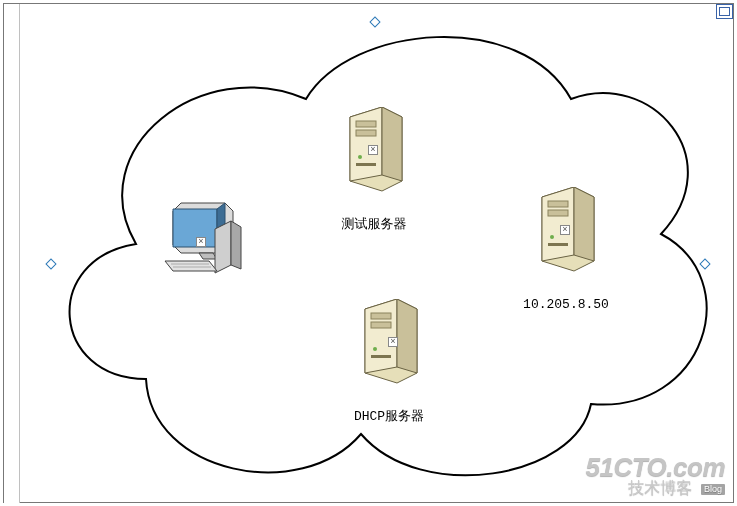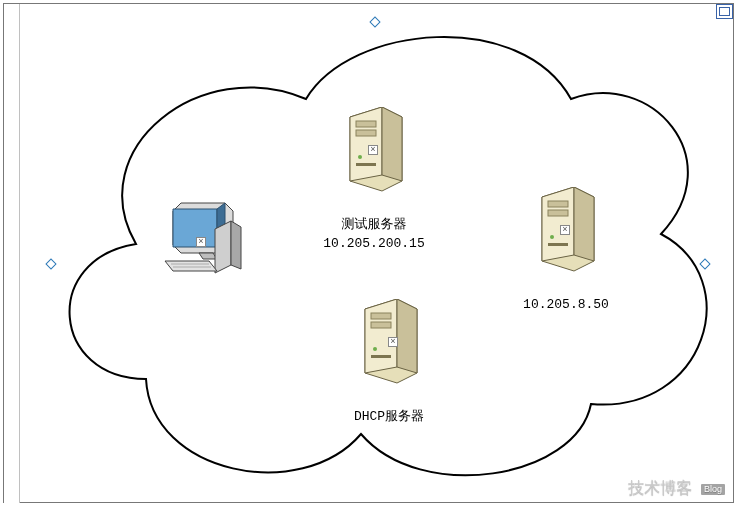--- a/index.html
+++ b/index.html
@@ -101,21 +101,20 @@
       <polygon points="12,10 44,0 44,68 12,74" fill="#f2ecd0" stroke="#6a6344"></polygon>
       <polygon points="44,0 64,10 64,74 44,68" fill="#c9c09a" stroke="#6a6344"></polygon>
       <rect x="18" y="14" width="20" height="6" fill="#c9c09a" stroke="#8a825c"></rect>
       <rect x="18" y="23" width="20" height="6" fill="#c9c09a" stroke="#8a825c"></rect>
       <circle cx="22" cy="50" r="2" fill="#6fae4c"></circle>
       <rect x="18" y="56" width="20" height="3" fill="#7d7550"></rect>
     </svg>
     <div class="marker" style="left:74px; top:38px;">×</div>
     <div class="label">
       <div>测试服务器</div>
-      <div>10.205.200.15</div>
     </div>
   </div>
 
   <div class="node" style="left:310px; top:295px; width:150px;">
     <svg width="72" height="85" viewBox="0 0 72 85">
       <polygon points="12,10 44,0 64,10 64,74 44,84 12,74" fill="#e6dfb9" stroke="#6a6344"></polygon>
       <polygon points="12,10 44,0 44,68 12,74" fill="#f2ecd0" stroke="#6a6344"></polygon>
       <polygon points="44,0 64,10 64,74 44,68" fill="#c9c09a" stroke="#6a6344"></polygon>
       <rect x="18" y="14" width="20" height="6" fill="#c9c09a" stroke="#8a825c"></rect>
       <rect x="18" y="23" width="20" height="6" fill="#c9c09a" stroke="#8a825c"></rect>
@@ -142,19 +141,20 @@
     <div class="label">
       <div>10.205.8.50</div>
     </div>
   </div>
 
   <div class="corner-box">
     <div class="inner"></div>
   </div>
 
   <div class="watermark">
+    <div class="big">51CTO.com</div>
     <div>
       <span class="small">技术博客</span>
       <span class="blog">Blog</span>
     </div>
   </div>
 
 </div>
 
 </body></html>

